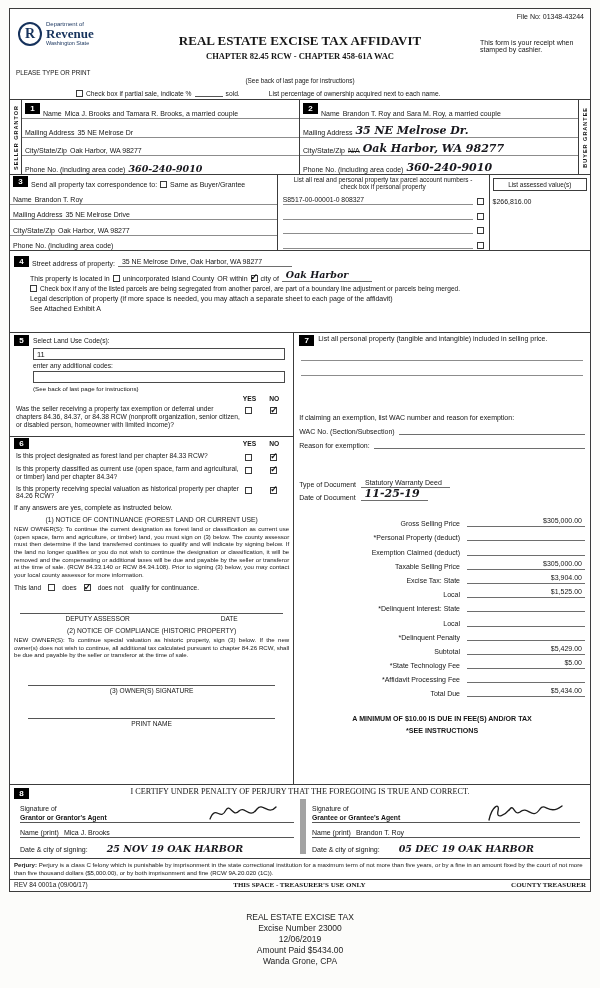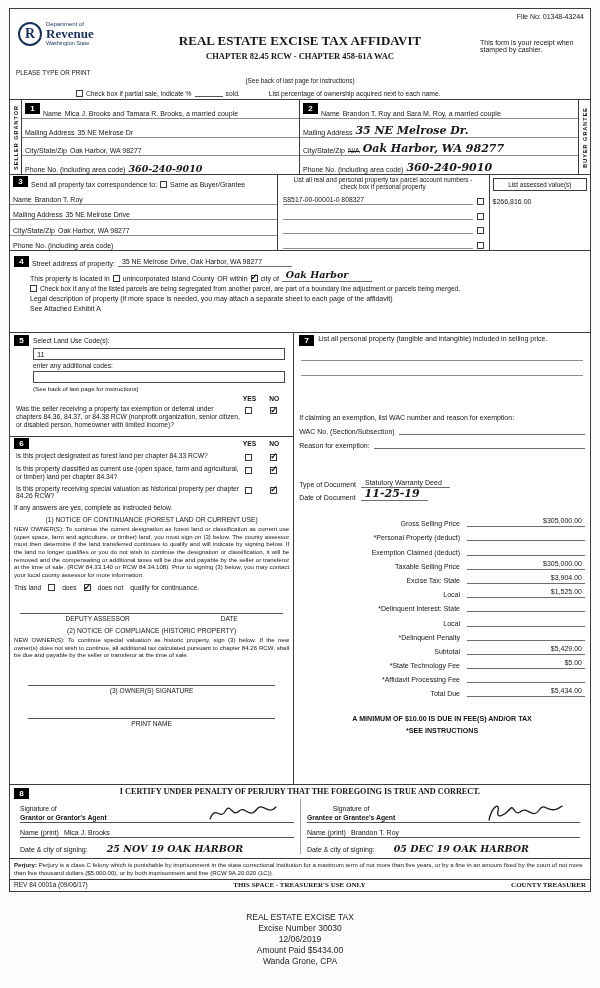--- a/index.html
+++ b/index.html
@@ -102,24 +102,24 @@
   .pricing { margin-top:12px; }
   .prow2 { display:flex; align-items:flex-end; justify-content:flex-end; gap:7px; min-height:14.2px; }
   .plabel { text-align:right; }
   .pval { width:118px; border-bottom:1px solid #6e6e6e; text-align:right; padding:0 3px 1px 0; min-height:10px; }
   .minimum { text-align:center; font-weight:bold; margin-top:18px; font-size:7.1px; }
   .seeinstr { text-align:center; font-weight:bold; margin-top:4px; font-size:7.1px; }
 
   
   .sec8 { border-top:1px solid #3c3c3c; padding:2px 4px 4px; font-size:7px; position:relative; }
   .sec8 .badge { position:absolute; left:4px; top:3px; }
-  .cert { text-align:center; font-weight:bold; font-size:8.2px; font-family:"Liberation Serif", serif; }
+  .cert { text-align:center; font-weight:normal; font-size:8.2px; font-family:"Liberation Serif", serif; }
   .sigcols { display:flex; margin-top:3px; }
   .sigcol { width:50%; padding:0 6px; }
-  .sigcol + .sigcol { border-left:1px solid #a3a3a3;text-align:center; }
+  .sigcol + .sigcol { border-left:6px solid #a3a3a3; }
   .sigrow { display:flex; align-items:flex-end; gap:4px; border-bottom:1px solid #555; min-height:24px; position:relative; }
   .siglab { font-size:6.8px; line-height:1.25; }
   .siglab b { display:block; }
   .sigsvg { position:absolute; right:14px; bottom:-3px; }
   .namerow { display:flex; gap:5px; border-bottom:1px solid #555; min-height:15px; align-items:flex-end; padding-bottom:1px; }
   .dcrow { display:flex; gap:19px; min-height:16px; align-items:flex-end; padding-bottom:1px; }
 
   .perjury { border-top:1px solid #3c3c3c; padding:2px 4px; font-size:6.1px; line-height:1.3; }
   .footer { border-top:1px solid #3c3c3c; display:flex; justify-content:space-between; align-items:center; padding:1px 4px 2px; font-size:6.5px; }
   .footer .mid, .footer .right { font-family:"Liberation Serif", serif; font-weight:bold; font-size:7px; }
@@ -501,18 +501,18 @@
 
     <div class="footer">
       <span>REV 84 0001a (09/06/17)</span>
       <span class="mid">THIS SPACE - TREASURER'S USE ONLY</span>
       <span class="right">COUNTY TREASURER</span>
     </div>
   </div>
 
   <div class="stamp">
     <div>REAL ESTATE EXCISE TAX</div>
-    <div>Excise Number 30030</div>
+    <div>Excise Number 23000</div>
     <div>12/06/2019</div>
     <div>Amount Paid $5434.00</div>
     <div>Wanda Grone, CPA</div>
   </div>
 </div>
 
 </body></html>

